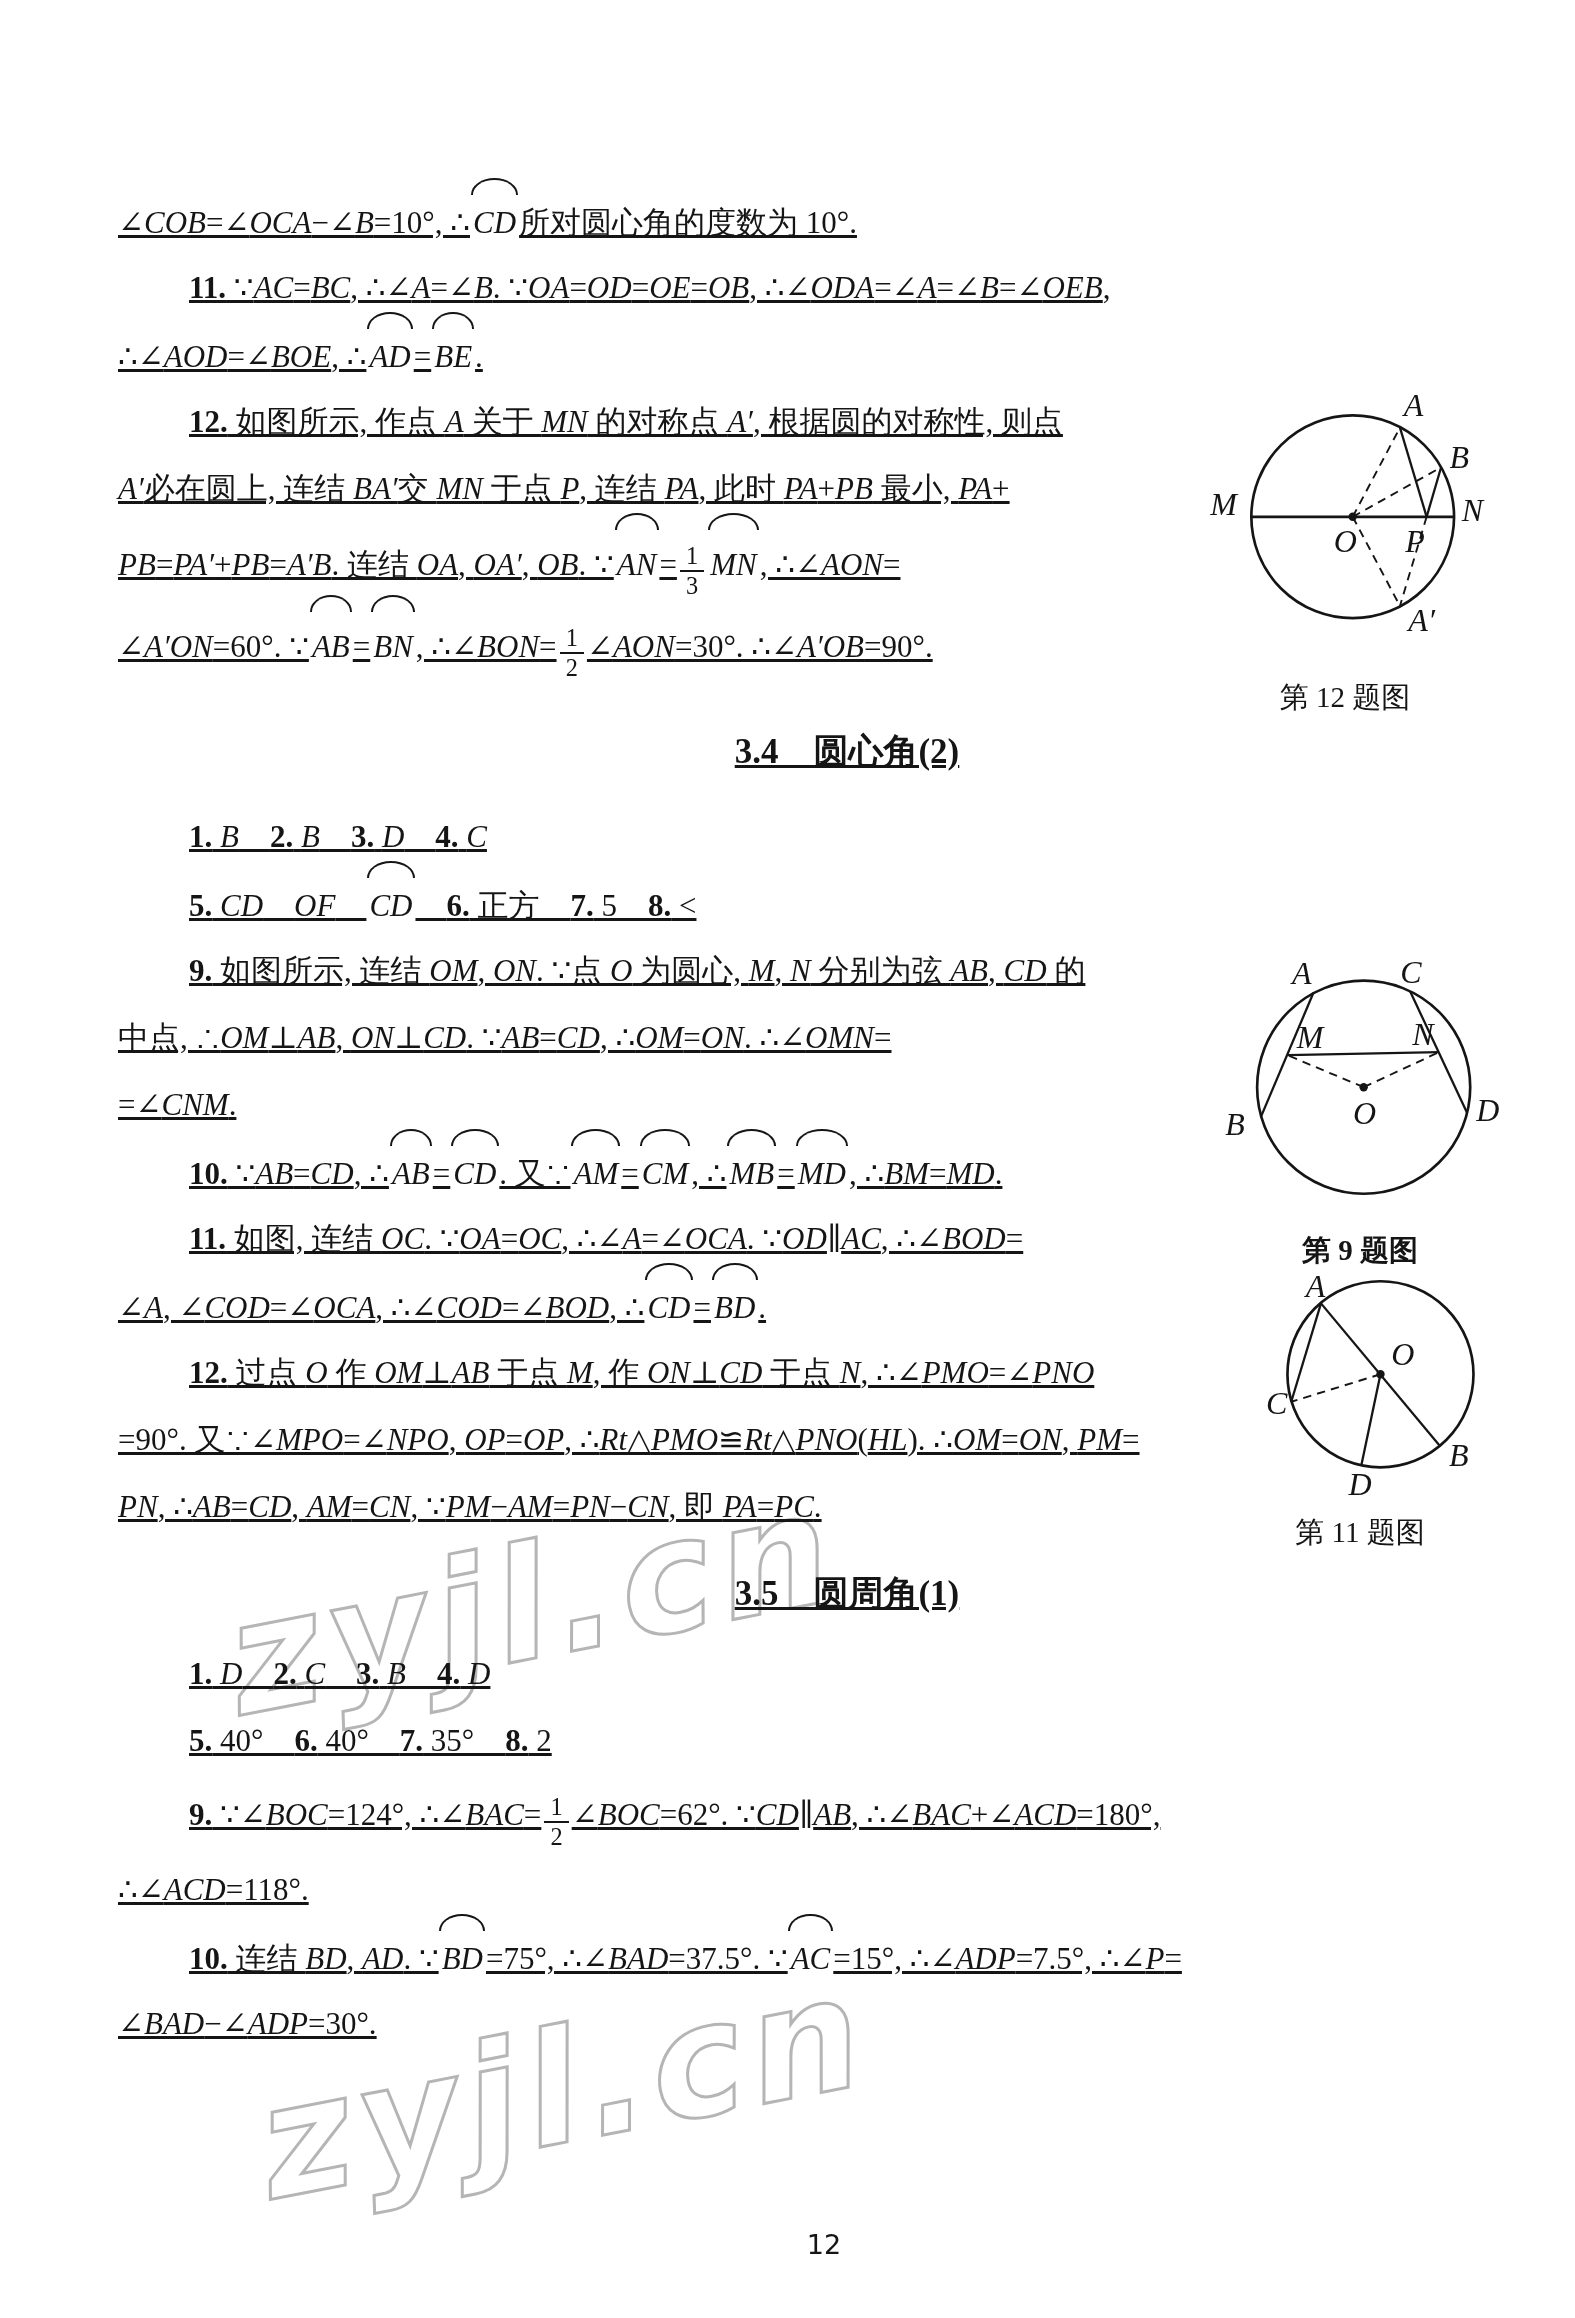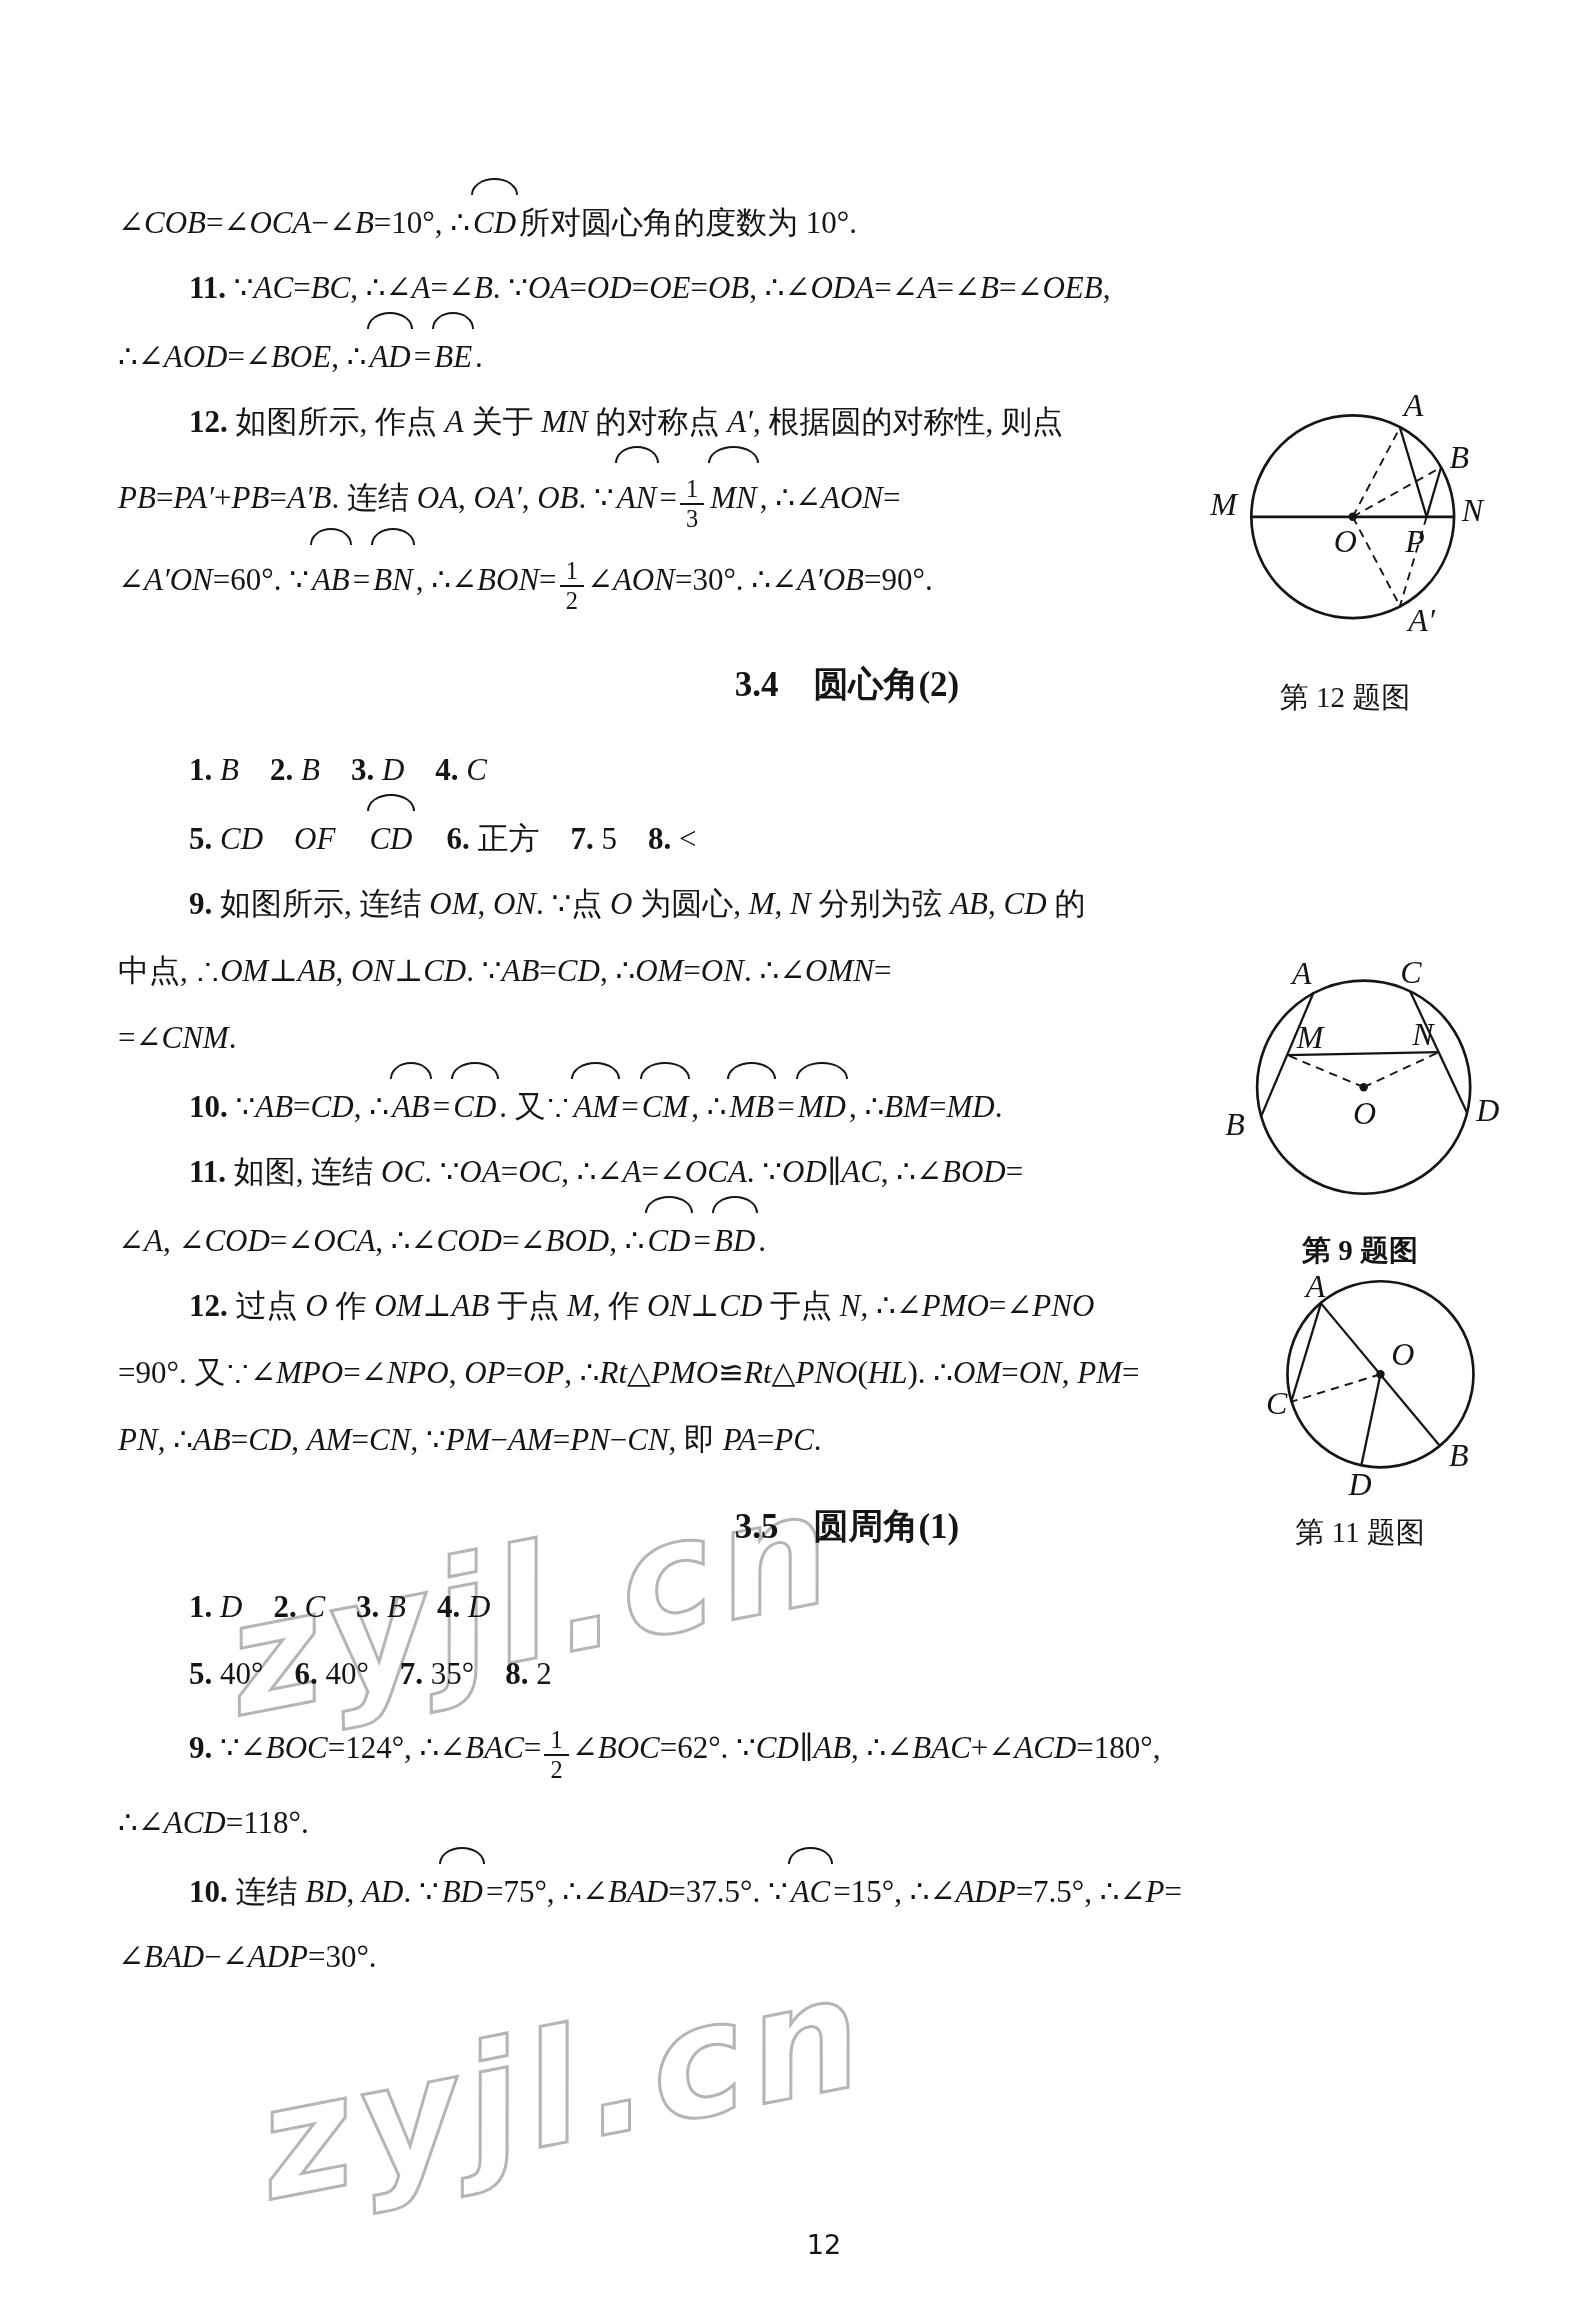--- a/index.html
+++ b/index.html
@@ -2,21 +2,21 @@
 <html style="font-size:12.2px"><head>
 <meta charset="utf-8">
 <style>
   html,body{margin:0;padding:0;background:#888;}
   .page{
     position:relative;width:1576px;height:2319px;background:#ffffff;
     font-family:"Liberation Serif","DejaVu Serif",serif;color:#151515;
     overflow:hidden;margin:0 auto;
   }
   .content{position:absolute;left:118px;top:187px;width:1458px;}
-  .line{font-size:31px;height:67px;line-height:67px;white-space:pre;}
+  .line{font-size:31px;height:67px;line-height:67px;white-space:pre;text-decoration:underline;}
   .line.tall{height:82px;line-height:82px;}
   .line.indent{padding-left:71px;}
   .line i{font-style:italic;}
   .line b{font-style:normal;font-weight:bold;margin-top:44px;}
   .line.title{font-size:35px;font-weight:bold;text-align:center;height:85px;line-height:85px;padding-left:0;}
   .line.title34{margin-top:23px;margin-bottom:9.1px;}
   .line.title35{margin-top:10.7px;margin-bottom:4.6px;}
   
   .arc{position:relative;display:inline-block;padding:1.5px 3px 0 3px;}
   .arc::before{
@@ -55,20 +55,21 @@
 <div class="page">
 
   <div class="watermark" style="left:213px;top:1573px;">zyjl.cn</div>
   <div class="watermark" style="left:244px;top:2057px;">zyjl.cn</div>
 
   <div class="content" id="content">
       <div class="line">∠<i>COB</i>=∠<i>OCA</i>−∠<i>B</i>=10°, ∴<span class="arc"><i>CD</i></span>所对圆心角的度数为 10°.</div>
       <div class="line indent"><b>11.</b> ∵<i>AC</i>=<i>BC</i>, ∴∠<i>A</i>=∠<i>B</i>. ∵<i>OA</i>=<i>OD</i>=<i>OE</i>=<i>OB</i>, ∴∠<i>ODA</i>=∠<i>A</i>=∠<i>B</i>=∠<i>OEB</i>,</div>
       <div class="line">∴∠<i>AOD</i>=∠<i>BOE</i>, ∴<span class="arc"><i>AD</i></span>=<span class="arc"><i>BE</i></span>.</div>
       <div class="line indent"><b>12.</b> 如图所示, 作点 <i>A</i> 关于 <i>MN</i> 的对称点 <i>A′</i>, 根据圆的对称性, 则点</div>
+      <div class="line"><i>A′</i>必在圆上, 连结 <i>BA′</i>交 <i>MN</i> 于点 <i>P</i>, 连结 <i>PA</i>, 此时 <i>PA</i>+<i>PB</i> 最小, <i>PA</i>+</div>
       <div class="line tall"><i>PB</i>=<i>PA′</i>+<i>PB</i>=<i>A′B</i>. 连结 <i>OA</i>, <i>OA′</i>, <i>OB</i>. ∵<span class="arc"><i>AN</i></span>=<span class="frac"><span class="num">1</span><span class="den">3</span></span><span class="arc"><i>MN</i></span>, ∴∠<i>AON</i>=</div>
       <div class="line tall">∠<i>A′ON</i>=60°. ∵<span class="arc"><i>AB</i></span>=<span class="arc"><i>BN</i></span>, ∴∠<i>BON</i>=<span class="frac"><span class="num">1</span><span class="den">2</span></span>∠<i>AON</i>=30°. ∴∠<i>A′OB</i>=90°.</div>
       <div class="line title title34">3.4 圆心角(2)</div>
       <div class="line indent"><b>1.</b> <i>B</i> <b>2.</b> <i>B</i> <b>3.</b> <i>D</i> <b>4.</b> <i>C</i></div>
       <div class="line indent"><b>5.</b> <i>CD</i> <i>OF</i> <span class="arc"><i>CD</i></span> <b>6.</b> 正方 <b>7.</b> 5 <b>8.</b> &lt;</div>
       <div class="line indent"><b>9.</b> 如图所示, 连结 <i>OM</i>, <i>ON</i>. ∵点 <i>O</i> 为圆心, <i>M</i>, <i>N</i> 分别为弦 <i>AB</i>, <i>CD</i> 的</div>
       <div class="line">中点, ∴<i>OM</i>⊥<i>AB</i>, <i>ON</i>⊥<i>CD</i>. ∵<i>AB</i>=<i>CD</i>, ∴<i>OM</i>=<i>ON</i>. ∴∠<i>OMN</i>=</div>
       <div class="line">=∠<i>CNM</i>.</div>
       <div class="line indent"><b>10.</b> ∵<i>AB</i>=<i>CD</i>, ∴<span class="arc"><i>AB</i></span>=<span class="arc"><i>CD</i></span>. 又∵<span class="arc"><i>AM</i></span>=<span class="arc"><i>CM</i></span>, ∴<span class="arc"><i>MB</i></span>=<span class="arc"><i>MD</i></span>, ∴<i>BM</i>=<i>MD</i>.</div>
       <div class="line indent"><b>11.</b> 如图, 连结 <i>OC</i>. ∵<i>OA</i>=<i>OC</i>, ∴∠<i>A</i>=∠<i>OCA</i>. ∵<i>OD</i>∥<i>AC</i>, ∴∠<i>BOD</i>=</div>

